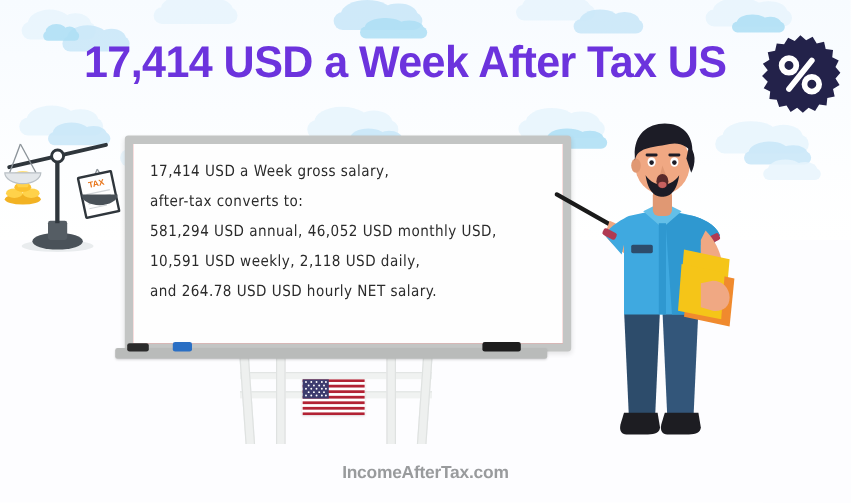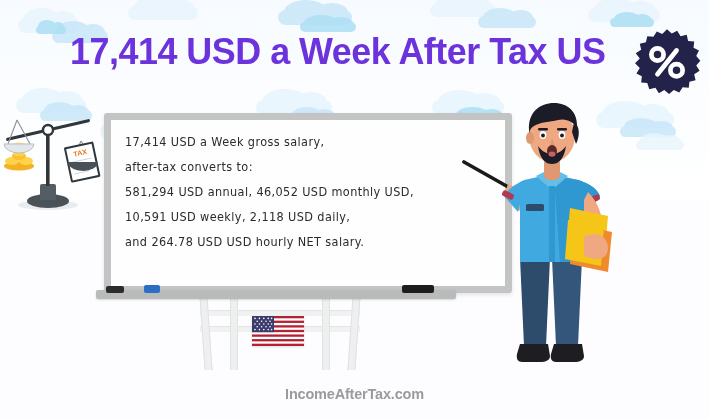--- a/index.html
+++ b/index.html
@@ -80,21 +80,21 @@
   }
 
   
   .scales { position: absolute; left: 2px; top: 104px; width: 106px; height: 108px; z-index: 20; }
 
   
   .board {
     position: absolute;
     left: 104px;
     top: 113px;
-    width: 408px;
+    width: 372px;
     height: 180px;
     background: #ef4444;
     border: 7px solid #c3c5c4;
     border-radius: 3px;
     box-sizing: border-box;
     box-shadow: 0 2px 4px rgba(0,0,0,.10);
     z-index: 25;
   }
   .board-inner {
     position: absolute;

